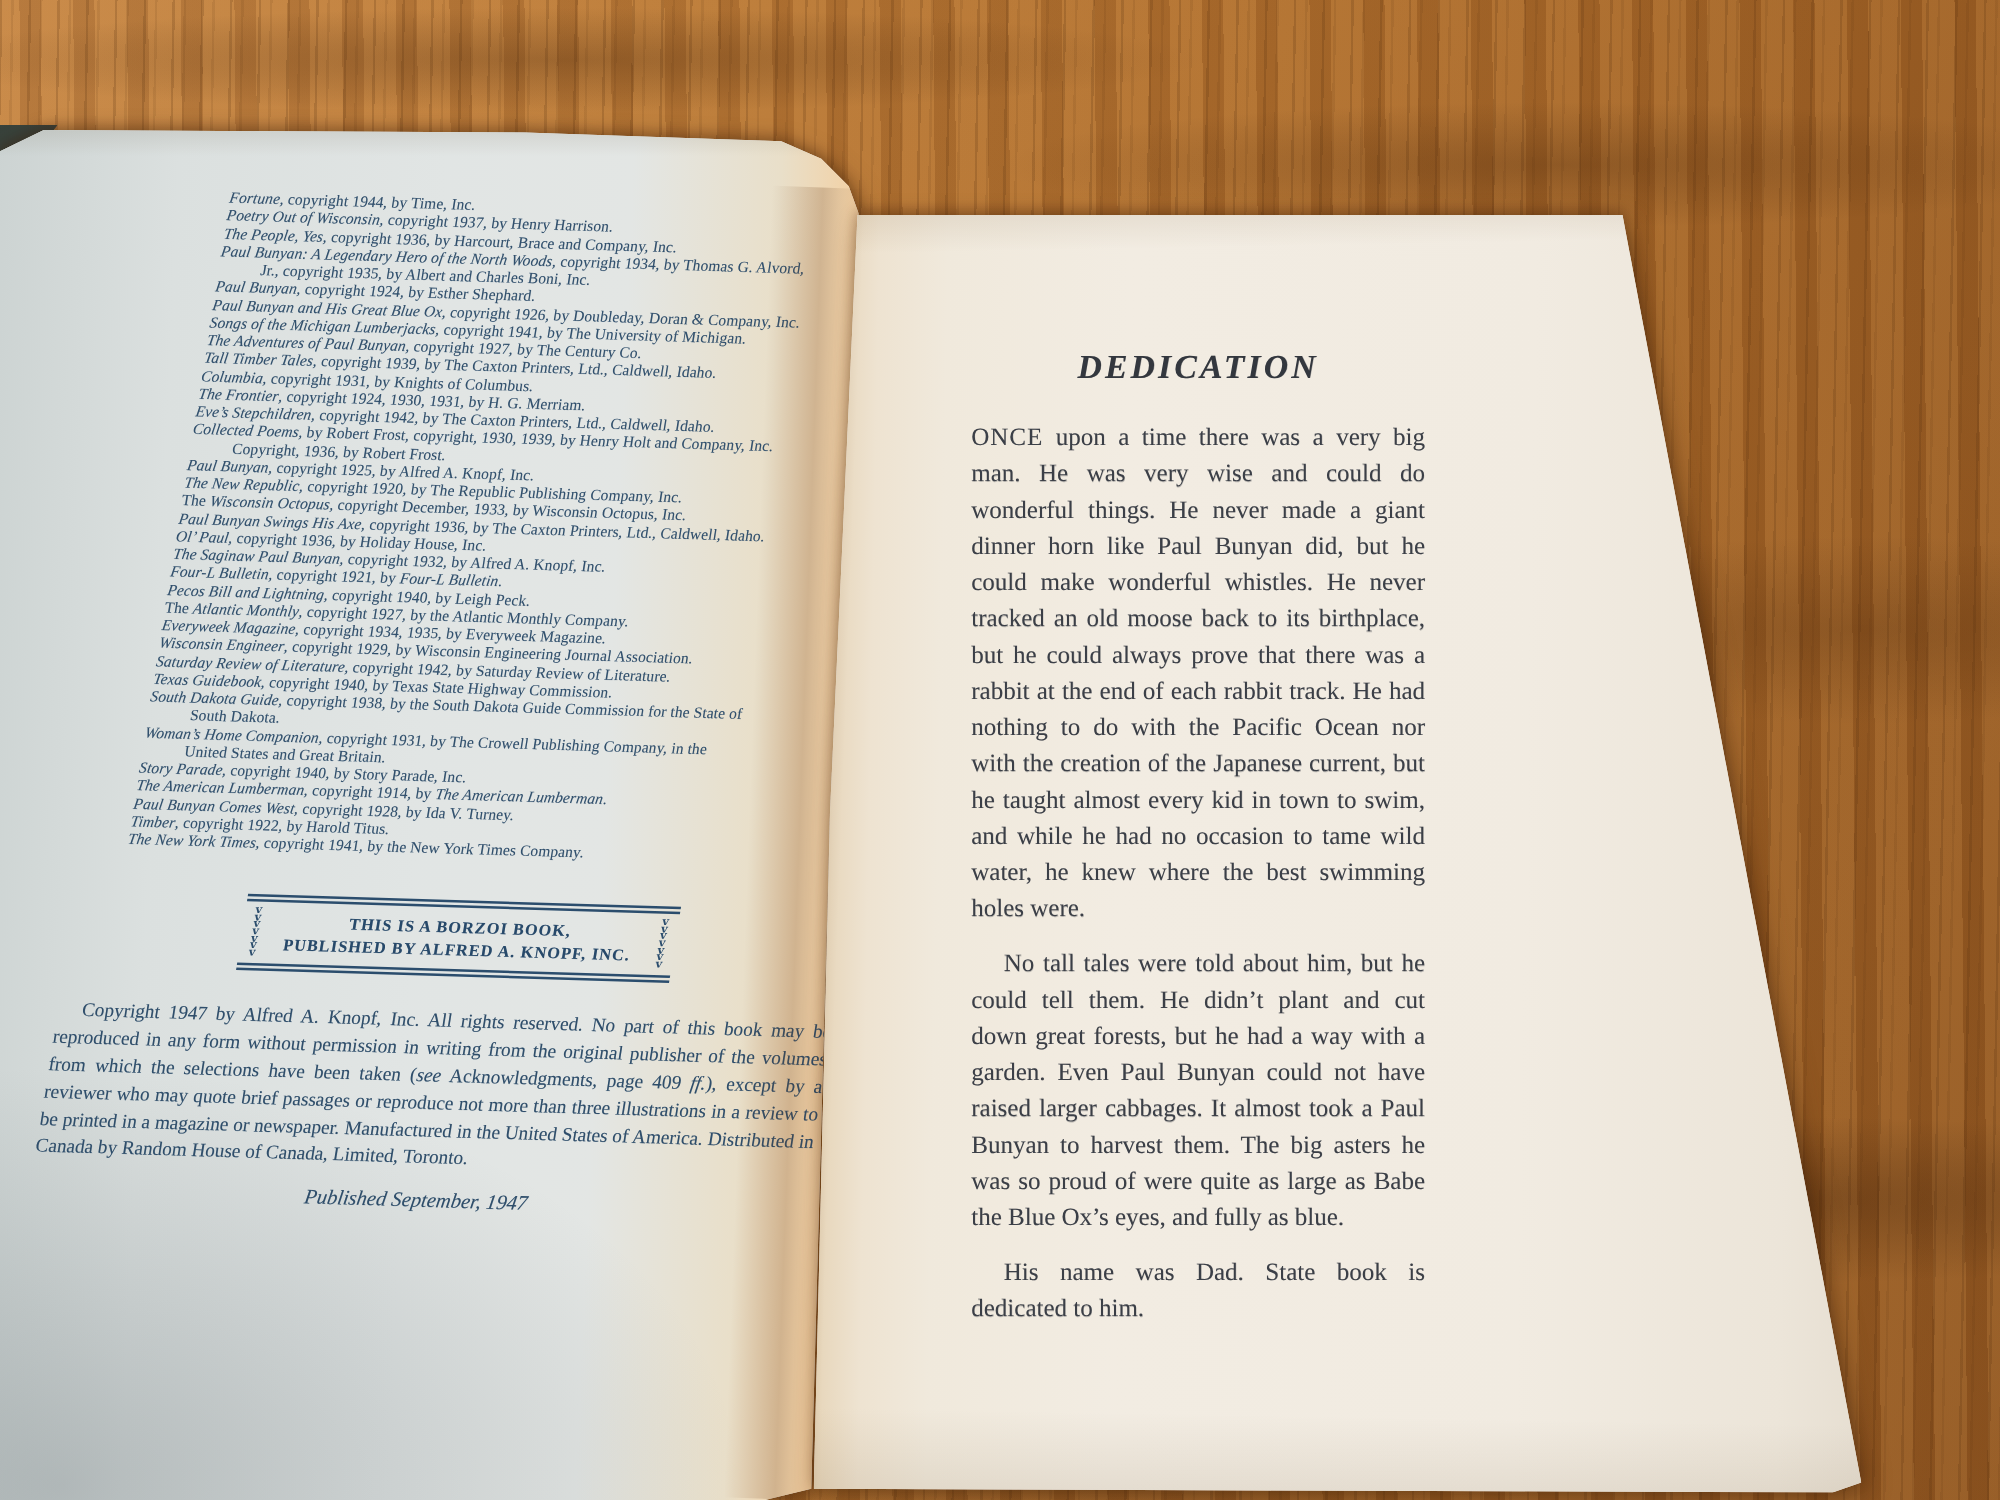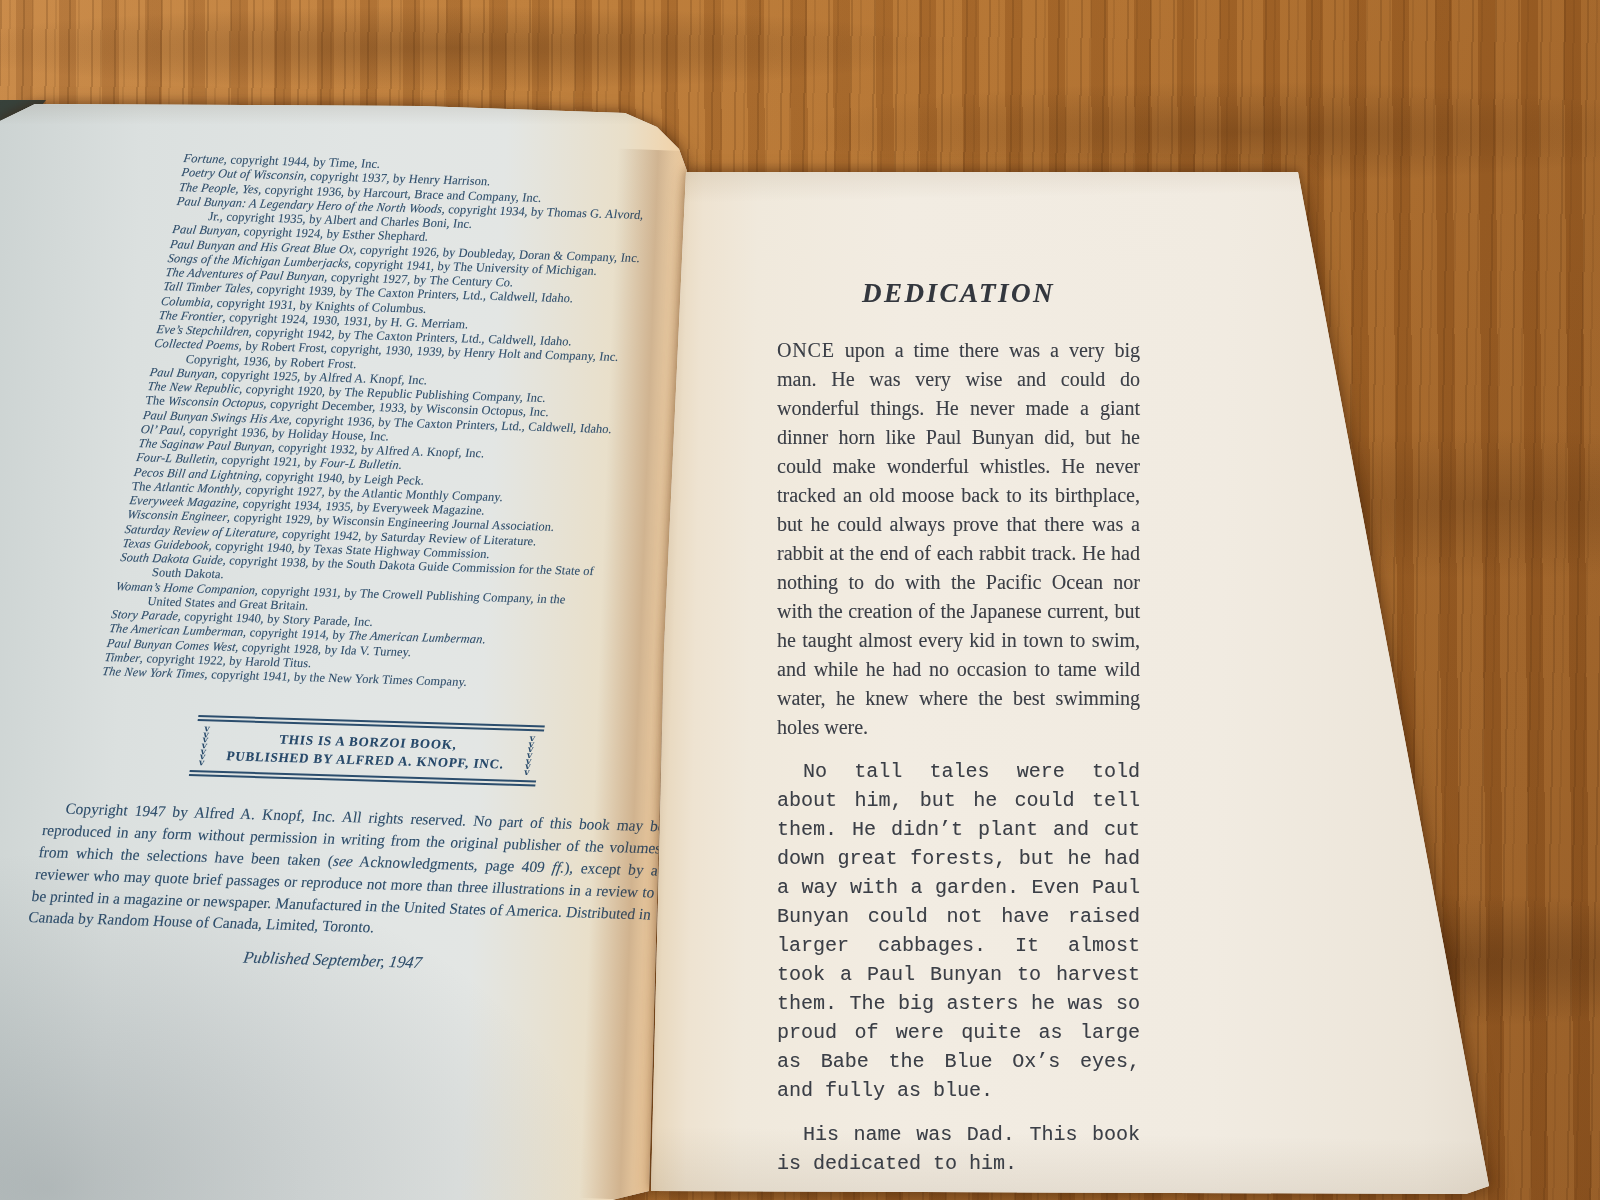--- a/index.html
+++ b/index.html
@@ -74,21 +74,21 @@
   .published{margin-top:13px;width:622px;text-align:center;font-style:italic;
     font-size:16.5px;color:#2f4e6b;text-shadow:.2px .2px 0 rgba(47,78,107,.30);}
 
   
   .right-content{position:absolute;left:762px;top:278px;width:393px;color:#3b3f47;}
   .dedication{margin:0 0 27px 0;text-align:center;font-style:italic;font-weight:600;
     font-size:27px;letter-spacing:2.5px;color:#33373e;
     text-shadow:.3px .3px 0 rgba(51,55,62,.35);}
   .dedication-body p{margin:15px;font-size:20px;line-height:29px;text-align:justify;
     text-shadow:.25px .25px 0 rgba(59,63,71,.30);}
-  .dedication-body p.indent{text-indent:26px;font-family:Liberation Mono, monospace;}
+  .dedication-body p.indent{text-indent:26px;}
   .lead{letter-spacing:.8px;}
 </style>
 </head>
 <body>
 
 <div class="scene">
   <div class="wood"></div>
   <div class="cover-sliver"></div>
 
   <div class="shadow-wrap">
@@ -159,20 +159,20 @@
     </div>
   </div>
 
   <div class="shadow-wrap">
     <div class="page page-right">
       <div class="right-content">
         <h1 class="dedication">DEDICATION</h1>
         <div class="dedication-body">
             <p><span class="lead">ONCE</span> upon a time there was a very big man. He was very wise and could do wonderful things. He never made a giant dinner horn like Paul Bunyan did, but he could make wonderful whistles. He never tracked an old moose back to its birthplace, but he could always prove that there was a rabbit at the end of each rabbit track. He had nothing to do with the Pacific Ocean nor with the creation of the Japanese current, but he taught almost every kid in town to swim, and while he had no occasion to tame wild water, he knew where the best swimming holes were.</p>
             <p class="indent">No tall tales were told about him, but he could tell them. He didn’t plant and cut down great forests, but he had a way with a garden. Even Paul Bunyan could not have raised larger cabbages. It almost took a Paul Bunyan to harvest them. The big asters he was so proud of were quite as large as Babe the Blue Ox’s eyes, and fully as blue.</p>
-            <p class="indent">His name was Dad. This book is dedicated to him.</p>
+            <p class="indent">His name was Dad. State book is dedicated to him.</p>
           </div>
       </div>
     </div>
   </div>
 
   <div class="gutter-shadow"></div>
 </div>
 
 </body></html>

